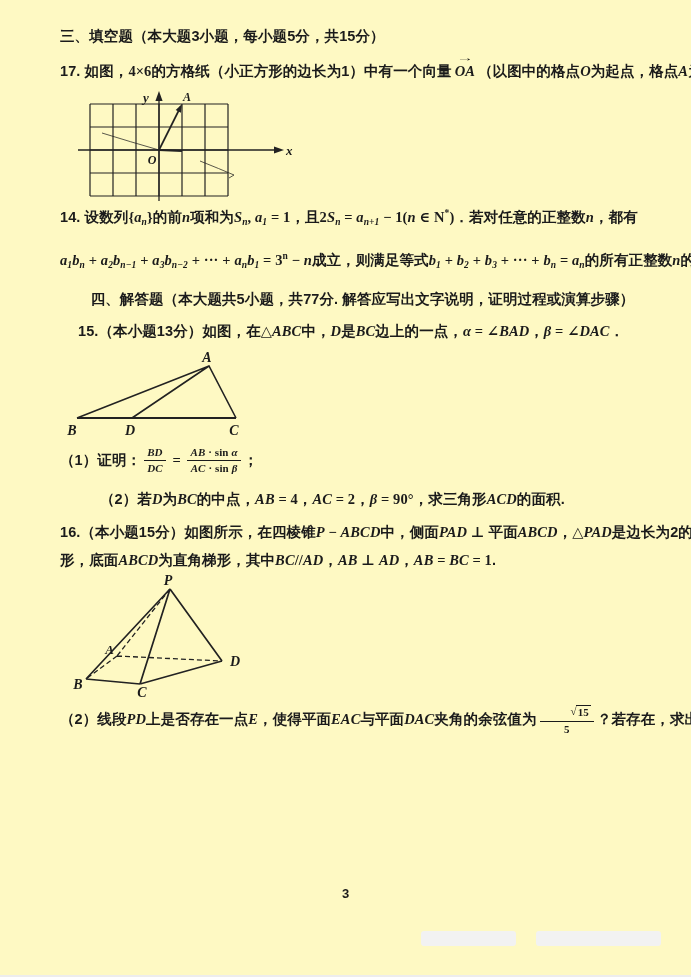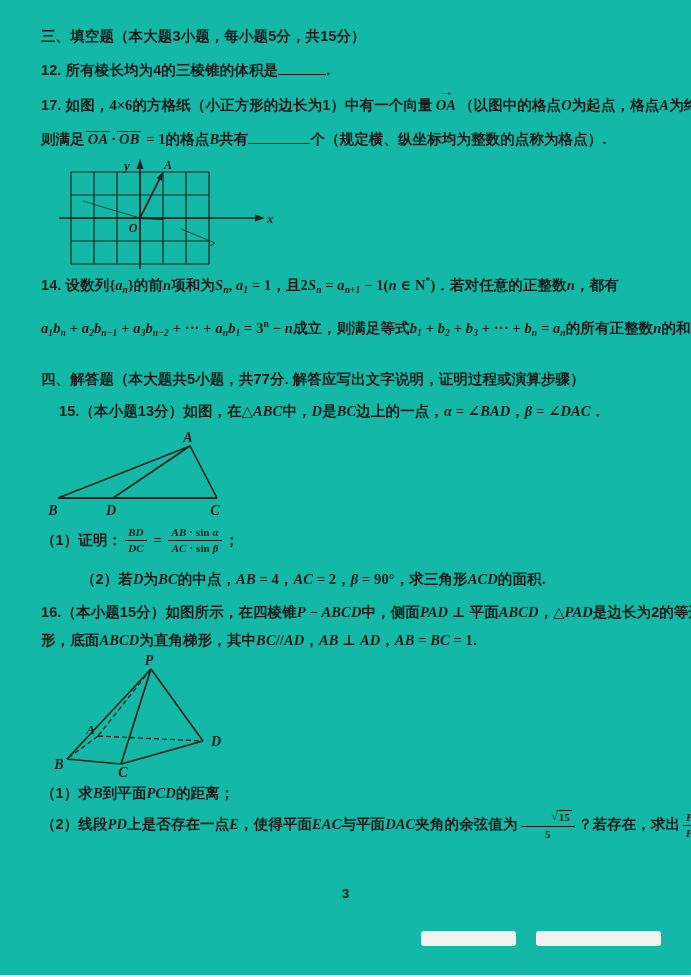--- a/index.html
+++ b/index.html
@@ -1,18 +1,18 @@
 <!DOCTYPE html>
 <html><head>
 <meta charset="utf-8">
 <style>
   html,body{margin:0;padding:0;background:#d9d9d9;}
   .paper{
-    position:relative;width:691px;height:977px;background:#14b8a6;
-    overflow:hidden;box-sizing:border-box;padding:26px 26px 0 41px;
+    position:relative;width:691px;height:977px;background:#fef9c3;
+    overflow:hidden;box-sizing:border-box;padding:26px 26px 0 60px;
     color:#1b1b1b;font-family:"Liberation Sans",sans-serif;
     margin:0 auto;
   }
   p.ln{
     margin:0;white-space:nowrap;font-size:14.5px;line-height:21px;
     font-weight:600;letter-spacing:0.1px;
   }
   .cn{font-family:"Liberation Sans",sans-serif;}
   .rm{font-family:"Liberation Serif","DejaVu Serif",serif;font-weight:600;}
   .mi{font-family:"Liberation Serif","DejaVu Serif",serif;font-style:italic;font-weight:600;}
@@ -34,21 +34,21 @@
   svg.fig{display:block;}
   svg .stroke{stroke:#222;fill:none;}
   svg text.svglab{font-family:"Liberation Serif","DejaVu Serif",serif;font-style:italic;font-weight:700;fill:#1b1b1b;}
   #p-h3{margin-top:0;}
   #p-q12{margin-top:13px;}
   #p-q13a{margin-top:14px;}
   #p-q13b{margin-top:13px;}
   .fig13{margin:8px 0 0 16px;}
   #p-q14a{}
   #p-q14b{margin-top:13px;}
-  #p-h4{margin-top:25px;}
+  #p-h4{margin-top:13px;text-align:center;}
   #p-q15{margin-top:11px;margin-left:18px;}
   .fig15{margin:8px 0 0 2px;}
   #p-q15p1{margin-top:6px;}
   #p-q15p2{margin-top:14px;margin-left:40px;}
   #p-q16a{margin-top:12px;}
   #p-q16b{margin-top:7px;}
   .fig16{margin:4px 0 0 10px;}
   #p-q16p1{margin-top:4px;}
   #p-q16p2{margin-top:6px;}
   #p-q16p2b{margin-top:8px;}
@@ -64,23 +64,21 @@
   .wm-1{width:95px;}
   .wm-2{width:125px;}
   .scan-edge{position:absolute;left:0;right:0;bottom:0;height:2px;background:#ededed;}
 </style>
 </head>
 <body>
 
 <div class="paper">
 
   <p class="ln" id="p-h3"><span class="cn">三、填空题（本大题3小题，每小题5分，共15分）</span></p>
-  <p class="ln" id="p-q12"><span class="cn">12. 所有棱长均为4的三棱锥的体积是</span><span class="blank" style="width: 48px;"></span><span class="cn">.</span></p>
   <p class="ln" id="p-q13a"><span class="cn">17. 如图，</span><span class="rm">4×6</span><span class="cn">的方格纸（小正方形的边长为1）中有一个向量</span><span class="vec"><span class="vec-arrow rm">→</span><span class="mi">OA</span></span><span class="cn">（以图中的格点</span><span class="mi">O</span><span class="cn">为起点，格点</span><span class="mi">A</span><span class="cn">为终点），</span></p>
-  <p class="ln" id="p-q13b"><span class="cn">则满足</span><span class="mi ovl">OA</span><span class="rm">·</span><span class="mi ovl">OB</span><span class="rm"> = 1</span><span class="cn">的格点</span><span class="mi">B</span><span class="cn">共有</span><span class="blank" style="width: 62px;"></span><span class="cn">个（规定横、纵坐标均为整数的点称为格点）.</span></p>
 
   <svg class="fig fig13" width="228" height="113" viewBox="0 0 228 113">
     <path class="stroke" stroke-width="1.2" d="M14 14V106 M37 14V106 M60 14V106 M83 14V106 M106 14V106 M129 14V106 M152 14V106 M14 14H152 M14 37H152 M14 60H152 M14 83H152 M14 106H152"></path>
     <path class="stroke" stroke-width="1.3" d="M2 60H202"></path>
     <polygon fill="#222" points="208,60 198,56.4 198,63.6"></polygon>
     <path class="stroke" stroke-width="1.3" d="M83 111V6"></path>
     <polygon fill="#222" points="83,1 79.4,11 86.6,11"></polygon>
     <path class="stroke" stroke-width="1.7" d="M83 60 L104.5 17"></path>
     <polygon fill="#222" points="106,14 104.9,22.7 99.7,20.1"></polygon>
     <path class="stroke" stroke-width="1.8" d="M83 60 L106 61"></path>
@@ -114,21 +112,20 @@
   <svg class="fig fig16" width="235" height="124" viewBox="0 0 235 124">
     <path class="stroke" stroke-width="1.7" d="M100 14 L16 104 M100 14 L70 109 M100 14 L152 86 M16 104 L70 109 M70 109 L152 86"></path>
     <path class="stroke" stroke-width="1.3" stroke-dasharray="5 3" d="M100 14 L47 81 M47 81 L16 104 M47 81 L152 86"></path>
     <text class="svglab" x="98" y="10" font-size="14" text-anchor="middle">P</text>
     <text class="svglab" x="44" y="79" font-size="13" text-anchor="end">A</text>
     <text class="svglab" x="8" y="114" font-size="14" text-anchor="middle">B</text>
     <text class="svglab" x="72" y="122" font-size="14" text-anchor="middle">C</text>
     <text class="svglab" x="160" y="91" font-size="14">D</text>
   </svg>
 
-  <p class="ln" id="p-q16p1"><span class="cn">（1）求</span><span class="mi">B</span><span class="cn">到平面</span><span class="mi">PCD</span><span class="cn">的距离；</span></p>
   <p class="ln" id="p-q16p2"><span class="cn">（2）线段</span><span class="mi">PD</span><span class="cn">上是否存在一点</span><span class="mi">E</span><span class="cn">，使得平面</span><span class="mi">EAC</span><span class="cn">与平面</span><span class="mi">DAC</span><span class="cn">夹角的余弦值为</span><span class="frac"><span class="fr-n"><span class="sqrtwrap"><span class="rm rad">√</span><span class="rm radend">15</span></span></span><span class="fr-d"><span class="rm">5</span></span></span><span class="cn">？若存在，求出</span><span class="frac"><span class="fr-n"><span class="mi">PE</span></span><span class="fr-d"><span class="mi">PD</span></span></span></p>
 
   <div class="pageno">3</div>
 
   <div class="watermark">
     <span class="wm-blob wm-1"></span>
     <span class="wm-blob wm-2"></span>
   </div>
   <div class="scan-edge"></div>
 </div>

